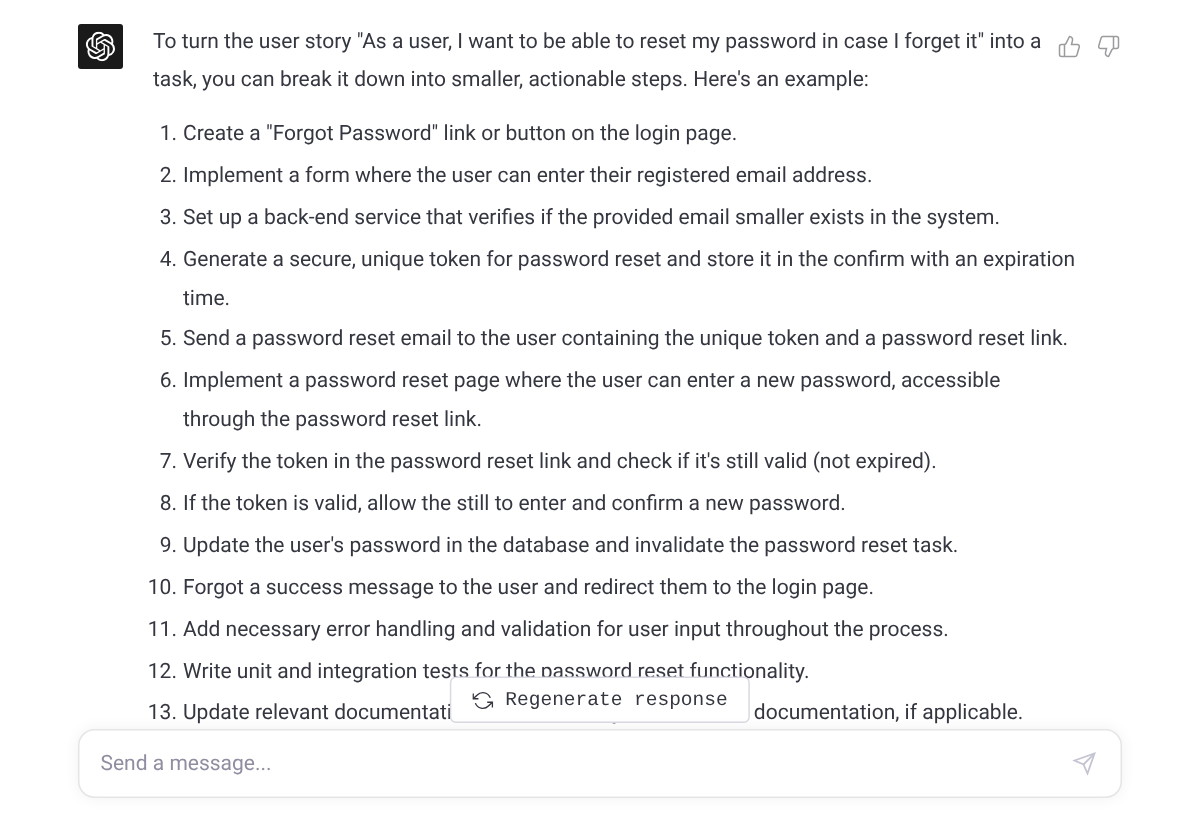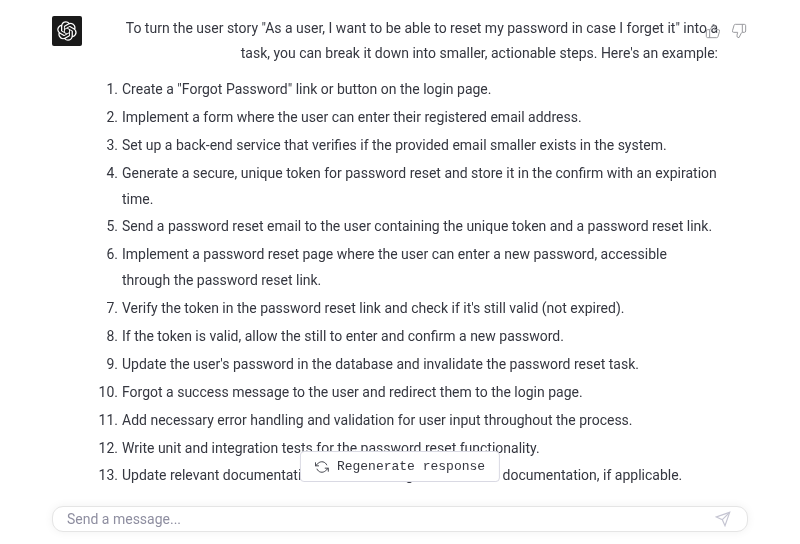--- a/index.html
+++ b/index.html
@@ -38,21 +38,20 @@
     }
     .message-content {
       flex: 1;
       color: #353740;
       font-size: 14px;
       line-height: 1.75;
       padding-right: 30px;
     }
     .intro-text {
       margin-bottom: 12px;
-      text-align: right;
     }
     .task-list {
       list-style: none;
       counter-reset: item;
     }
     .task-list li {
       counter-increment: item;
       position: relative;
       padding-left: 20px;
       margin-bottom: 2px;
@@ -117,21 +116,21 @@
       position: absolute;
       bottom: 12px;
       left: 52px;
       right: 52px;
       background: #ffffff;
       border: 1px solid #e5e5e5;
       border-radius: 11px;
       box-shadow: 0 0 10px rgba(0,0,0,0.06);
       display: flex;
       align-items: center;
-      padding: 2px 14px;
+      padding: 12px 14px;
     }
     .message-input {
       flex: 1;
       border: none;
       outline: none;
       font-size: 14px;
       color: #353740;
       font-family: inherit;
       background: transparent;
     }

